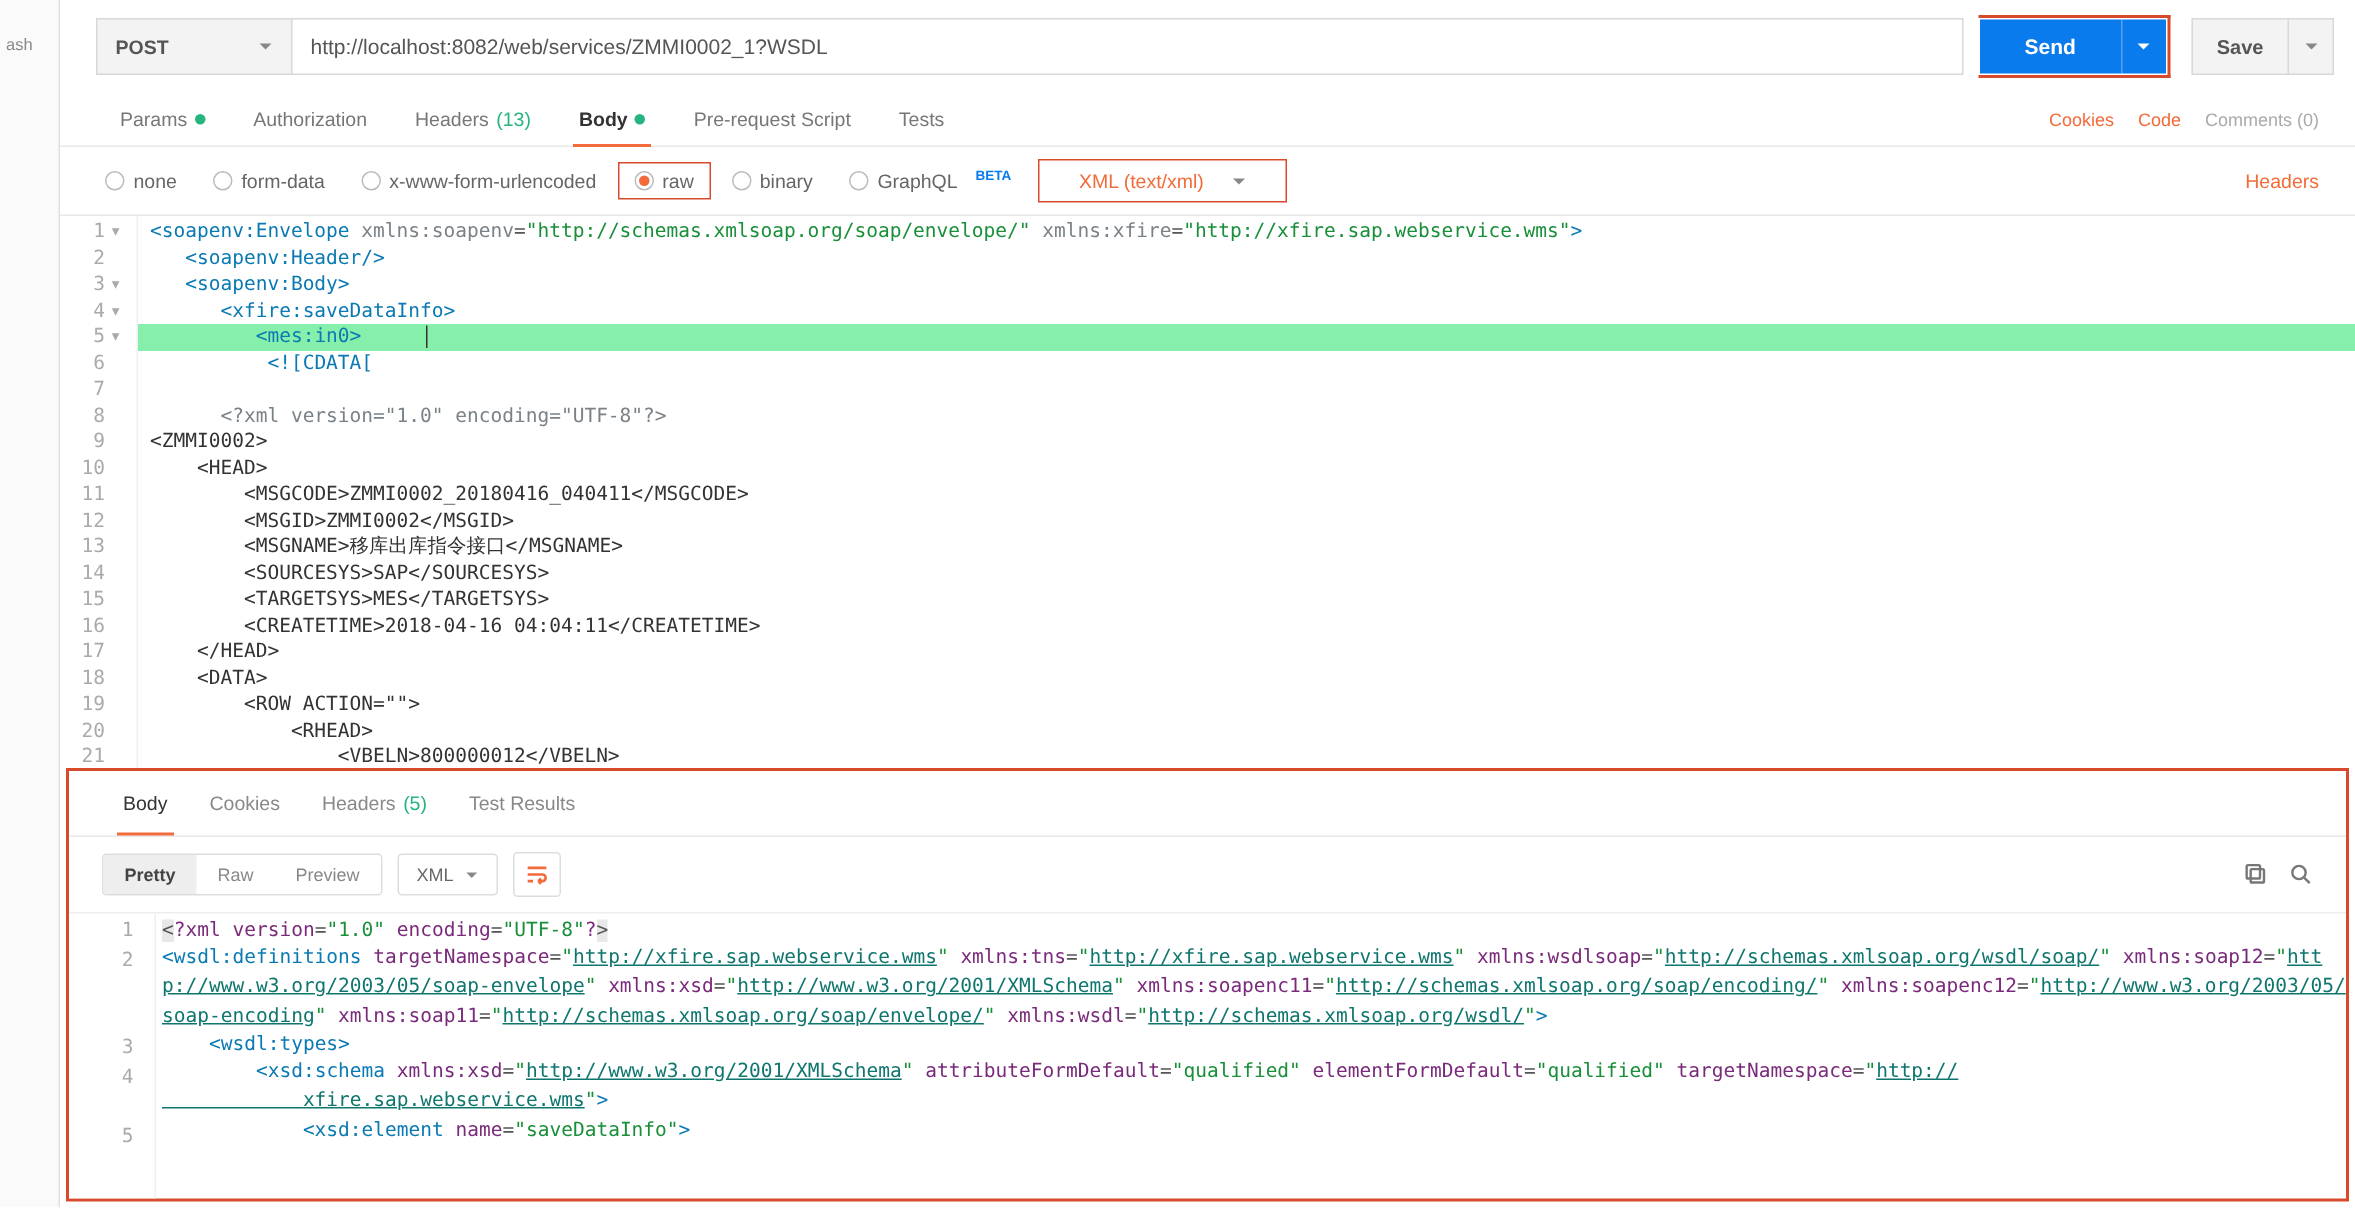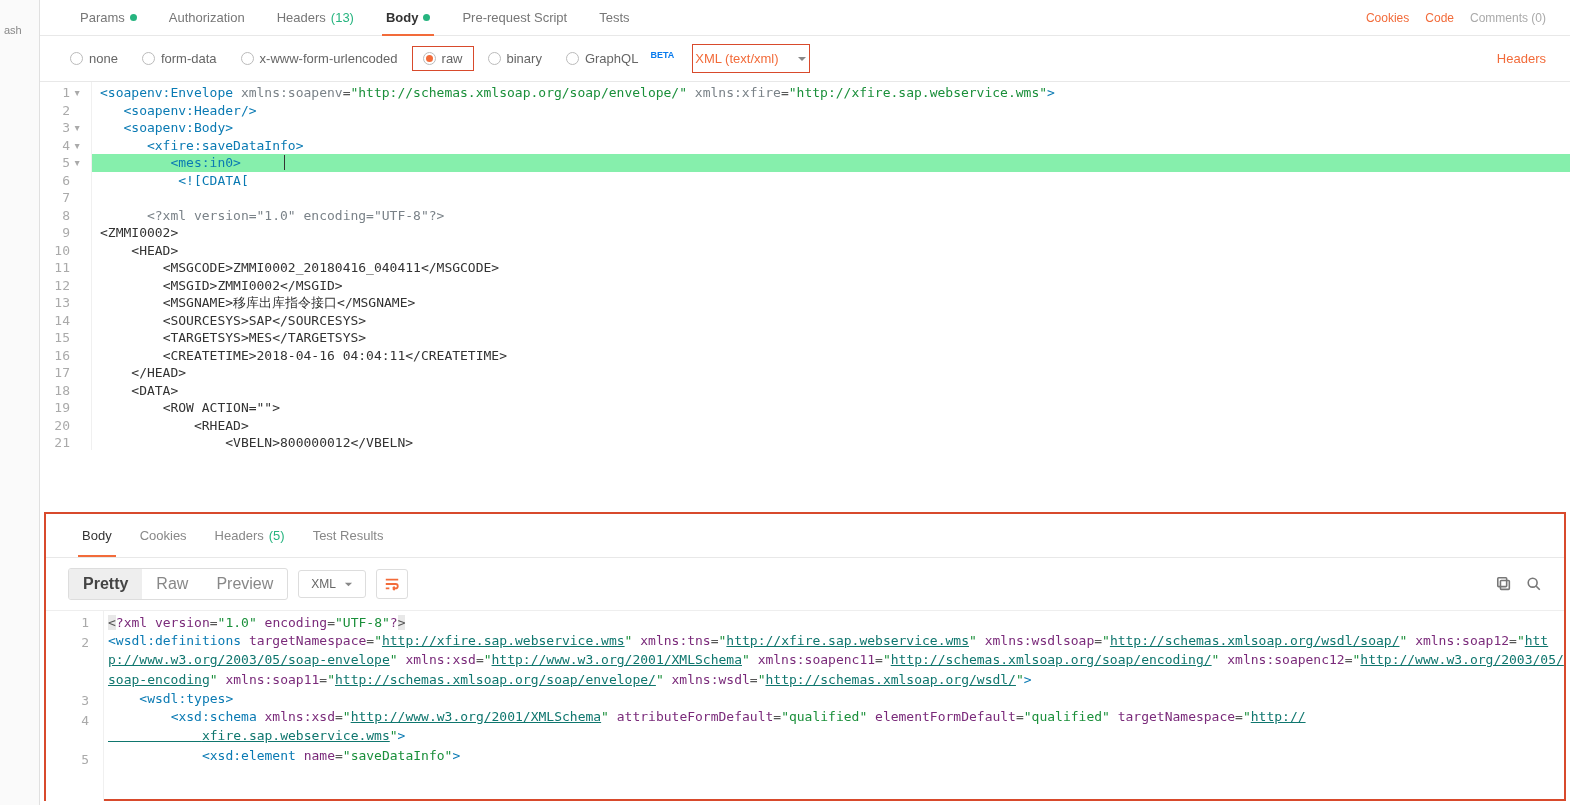--- a/index.html
+++ b/index.html
@@ -25,21 +25,21 @@
 .dot { width: 7px; height: 7px; border-radius: 50%; background: #26b47f; display: inline-block; }
 .req-links { margin-left: auto; display: flex; gap: 16px; font-size: 12px; }
 .req-links a { color: #f26b3a; text-decoration: none; }
 .req-links a.muted { color: #aaa; }
 .body-type-row { display: flex; align-items: center; padding: 8px 24px 8px 20px; gap: 4px; border-bottom: 1px solid #e8e8e8; }
 .radio-opt { display: flex; align-items: center; gap: 6px; padding: 4px 10px; color: #666; cursor: pointer; }
 .radio-o { width: 13px; height: 13px; border-radius: 50%; border: 1.5px solid #bbb; position: relative; }
 .radio-opt.sel .radio-o::after { content: ''; position: absolute; inset: 2px; border-radius: 50%; background: #f26b3a; }
 .radio-opt.sel { border: 1px solid #d84a2c; }
 .beta { color: #097bed; font-size: 9px; font-weight: 600; margin-left: -2px; margin-top: -8px; }
-.content-type { border: 1px solid #d84a2c; display: flex; align-items: center; gap: 18px; padding: 6px 2px; color: #f26b3a; cursor: pointer; margin-left: 14px; }
+.content-type { border: 1px solid #d84a2c; display: flex; align-items: center; gap: 18px; padding: 6px 26px; color: #f26b3a; cursor: pointer; margin-left: 14px; }
 .content-type svg { width:10px; height:10px; fill:#888; }
 .beautify { margin-left: auto; color: #f26b3a; cursor: pointer; }
 .editor { display: flex; font-family: Consolas, Monaco, monospace; font-size: 13px; line-height: 17.5px; height: 368px; overflow: hidden; }
 .gutter { width: 52px; text-align: right; color: #aaa; padding-right: 10px; padding-top: 2px; user-select: none; background: #fff; border-right: 1px solid #f0f0f0; }
 .gutter .gl { height: 17.5px; }
 .gl .fold { display: inline-block; width: 9px; color: #aaa; margin-left: 2px; }
 .code { flex: 1; padding-top: 2px; white-space: pre; }
 .code .cl { height: 17.5px; padding-left: 8px; }
 .code .cl.hl { background: #86efac; position: relative; }
 .code .cl.hl .cursor { position: absolute; border-left: 1px solid #333; height: 15px; top: 1px; }
@@ -53,21 +53,21 @@
 .response { border-top: 2px solid #d84a2c; border-left: 2px solid #d84a2c; border-right: 2px solid #d84a2c; border-bottom: 2px solid #d84a2c; position: absolute; left: 4px; right: 4px; top: 512px; bottom: 4px; background: #fff; }
 .resp-tabs { display: flex; align-items: center; padding: 0 22px; height: 44px; border-bottom: 1px solid #e8e8e8; }
 .resp-tab { padding: 0 14px; height: 100%; display: flex; align-items: center; color: #888; cursor: pointer; position: relative; gap: 5px; }
 .resp-tab.active { color: #333; font-weight: 500; }
 .resp-tab.active::after { content: ''; position: absolute; left: 10px; right: 10px; bottom: 0; height: 2px; background: #f26b3a; }
 .resp-meta { margin-left: auto; display: flex; gap: 18px; color: #777; font-size: 12px; align-items: center; }
 .resp-meta .val { color: #26b47f; }
 .save-resp { color: #f26b3a; font-weight: 500; display: flex; align-items: center; gap: 6px; }
 .view-row { display: flex; align-items: center; padding: 10px 22px; gap: 10px; border-bottom: 1px solid #eee; }
 .view-seg { display: flex; border: 1px solid #ddd; border-radius: 3px; overflow: hidden; background: #fff; }
-.view-seg button { border: none; background: transparent; padding: 6px 14px; color: #888; cursor: pointer; font-size: 16px; }
+.view-seg button { border: none; background: transparent; padding: 6px 14px; color: #888; cursor: pointer; font-size: 12px; }
 .view-seg button.active { background: #eee; color: #444; font-weight: 600; }
 .fmt-select { border: 1px solid #ddd; border-radius: 3px; padding: 6px 12px; display: flex; align-items: center; gap: 8px; color: #666; cursor: pointer; font-size: 12px; }
 .wrap-btn { border: 1px solid #ddd; border-radius: 3px; width: 32px; height: 30px; display: flex; align-items: center; justify-content: center; cursor: pointer; }
 .wrap-btn svg { stroke: #f26b3a; fill: none; stroke-width: 2; }
 .right-icons { margin-left: auto; display: flex; gap: 14px; color: #777; }
 .right-icons svg { width: 16px; height: 16px; stroke: #777; fill: none; stroke-width: 1.8; cursor: pointer; }
 .resp-editor { display: flex; font-family: Consolas, Monaco, monospace; font-size: 13px; line-height: 19.5px; flex: 1; overflow: hidden; height: calc(100% - 44px - 51px); }
 .resp-editor .gutter { width: 58px; padding-right: 14px; }
 .resp-editor .code .cl { padding-left: 4px; white-space: pre-wrap; word-break: break-all; }
 .resp-editor .gutter .gl { height: 19.5px; }
@@ -80,20 +80,43 @@
 </head>
 <body>
 
 <div class="left-sidebar">
   <div class="item"></div>
   <div class="item">ash</div>
 </div>
 
 <div class="main">
 
+  <div class="url-bar">
+    <div class="method-select">
+      <span>POST</span>
+      <svg viewBox="0 0 10 10">
+          <path d="M1 3l4 4 4-4z"></path>
+        </svg>
+    </div>
+    <input class="url-input" value="http://localhost:8082/web/services/ZMMI0002_1?WSDL" style="">
+    <div class="send-btn-wrap">
+      <button class="send-btn">Send</button>
+      <button class="send-dd">
+          <svg viewBox="0 0 10 10">
+            <path d="M1 3l4 4 4-4z"></path>
+          </svg>
+        </button>
+    </div>
+    <button class="save-btn">Save</button>
+    <button class="save-dd">
+        <svg viewBox="0 0 10 10">
+          <path d="M1 3l4 4 4-4z"></path>
+        </svg>
+      </button>
+  </div>
 
   <div class="req-tabs">
     <div class="req-tab">
         <span>Params</span>
         <span class="dot"></span>
       </div>
     <div class="req-tab">Authorization</div>
     <div class="req-tab">
         <span>Headers</span>
         <span style="color:#26b47f">(13)</span>

